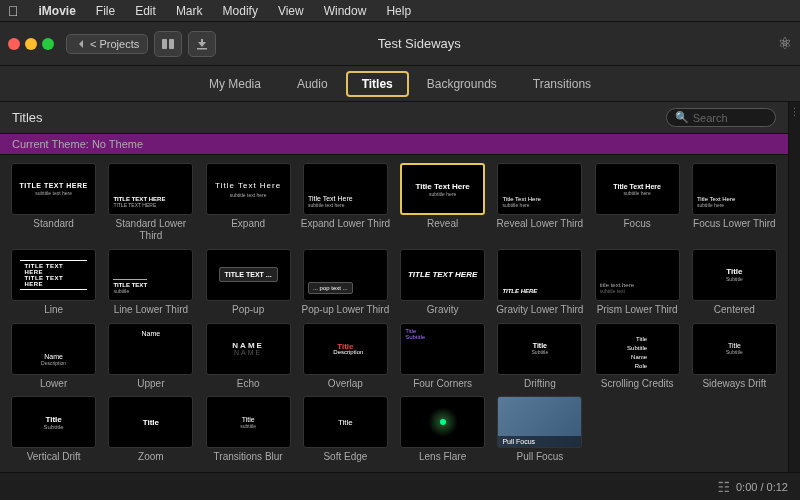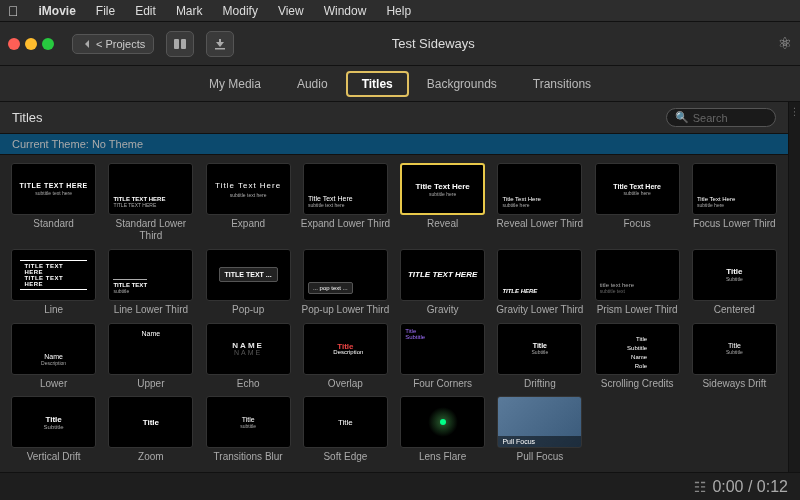--- a/index.html
+++ b/index.html
@@ -39,21 +39,21 @@
     }
     .menubar-item.bold { font-weight: 600; }
 
     
     .toolbar {
       background: #2a2a2a;
       height: 44px;
       display: flex;
       align-items: center;
       padding: 0 8px;
-      gap: 12px;
+      gap: 6px;
       flex-shrink: 0;
       border-bottom: 1px solid #111;
     }
     .traffic-lights {
       display: flex;
       gap: 5px;
       margin-right: 6px;
     }
     .traffic-light {
       width: 12px; height: 12px;
@@ -184,21 +184,21 @@
       font-size: 11px;
       width: 80px;
     }
     .search-input::placeholder { color: #666; }
 
     
     .current-theme {
       padding: 4px 12px;
       font-size: 11px;
       color: #aaa;
-      background: #0c4a6e;
+      background: #701a75;
       border-bottom: 1px solid #111;
       flex-shrink: 0;
     }
 
     
     .titles-grid {
       flex: 1;
       overflow-y: auto;
       padding: 8px 8px;
       display: grid;
@@ -292,21 +292,21 @@
       background: #1e1e1e;
       border-top: 1px solid #111;
       display: flex;
       align-items: center;
       justify-content: flex-end;
       padding: 0 12px;
       gap: 6px;
       flex-shrink: 0;
     }
     .bottom-filter { color: #888; font-size: 14px; cursor: pointer; }
-    .bottom-timecode { color: #aaa; font-size: 16px; }
+    .bottom-timecode { color: #aaa; font-size: 11px; }
   </style>
 </head>
 <body>
 
 <div class="menubar">
   <span class="menubar-apple"></span>
   <span class="menubar-item bold">iMovie</span>
   <span class="menubar-item">File</span>
   <span class="menubar-item">Edit</span>
   <span class="menubar-item">Mark</span>

